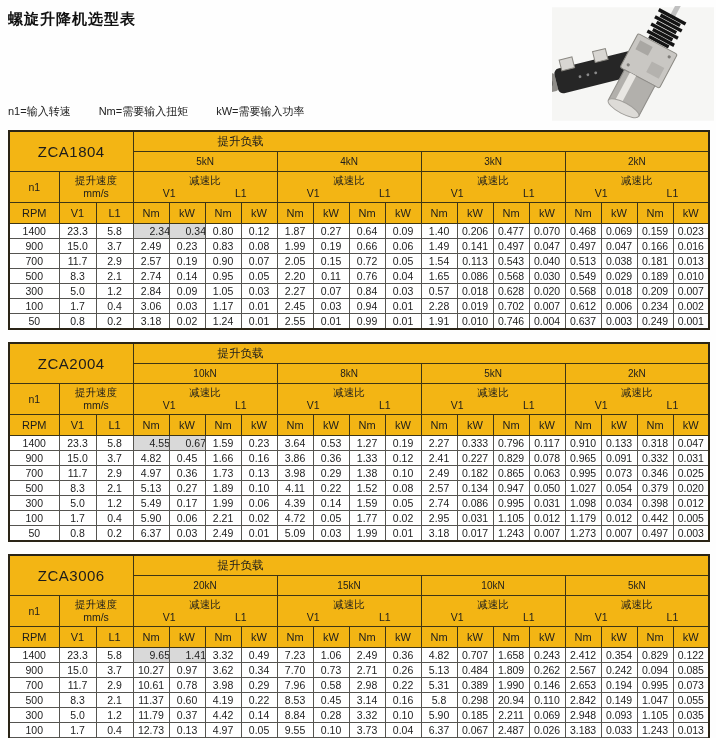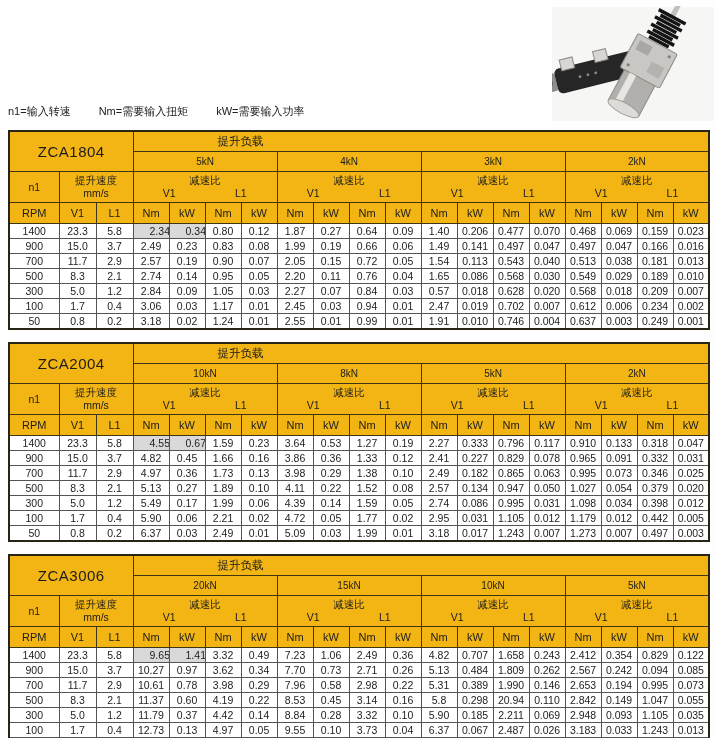--- a/index.html
+++ b/index.html
@@ -44,20 +44,21 @@
   .two-line{display:flex;flex-direction:column;line-height:1.25;font-size:10.5px;}
   .ratio-wrap{display:flex;flex-direction:column;line-height:1.25;font-size:10.5px;}
   .ratio-sub{display:flex;}
   .ratio-sub span{flex:1;text-align:center;}
 </style>
 </head>
 <body>
 
 <div class="page">
 
+  <div class="page-title">螺旋升降机选型表</div>
 
   <svg class="product-photo" viewBox="0 0 160 112" xmlns="http://www.w3.org/2000/svg">
     <rect x="0" y="0" width="160" height="112" fill="#f6f6f4"></rect>
 
     <g transform="rotate(-14 74 56)">
       <rect x="-8" y="47" width="10" height="18" rx="2" fill="#8f8d89"></rect>
       <circle cx="-5" cy="56" r="3" fill="#f6f6f4" stroke="#6d6b67" stroke-width="1.5"></circle>
       <rect x="2" y="44" width="82" height="25" rx="5" fill="#262626"></rect>
       <rect x="10" y="36" width="13" height="11" fill="#d8d6d2" stroke="#8b8983" stroke-width="1"></rect>
       <rect x="44" y="36" width="13" height="11" fill="#d8d6d2" stroke="#8b8983" stroke-width="1"></rect>
@@ -308,21 +309,21 @@
             <td>1.7</td>
             <td>0.4</td>
             <td>3.06</td>
             <td>0.03</td>
             <td>1.17</td>
             <td>0.01</td>
             <td>2.45</td>
             <td>0.03</td>
             <td>0.94</td>
             <td>0.01</td>
-            <td>2.47</td>
+            <td>2.28</td>
             <td>0.019</td>
             <td>0.702</td>
             <td>0.007</td>
             <td>0.612</td>
             <td>0.006</td>
             <td>0.234</td>
             <td>0.002</td>
           </tr>
           <tr class="drow">
             <td>50</td>

